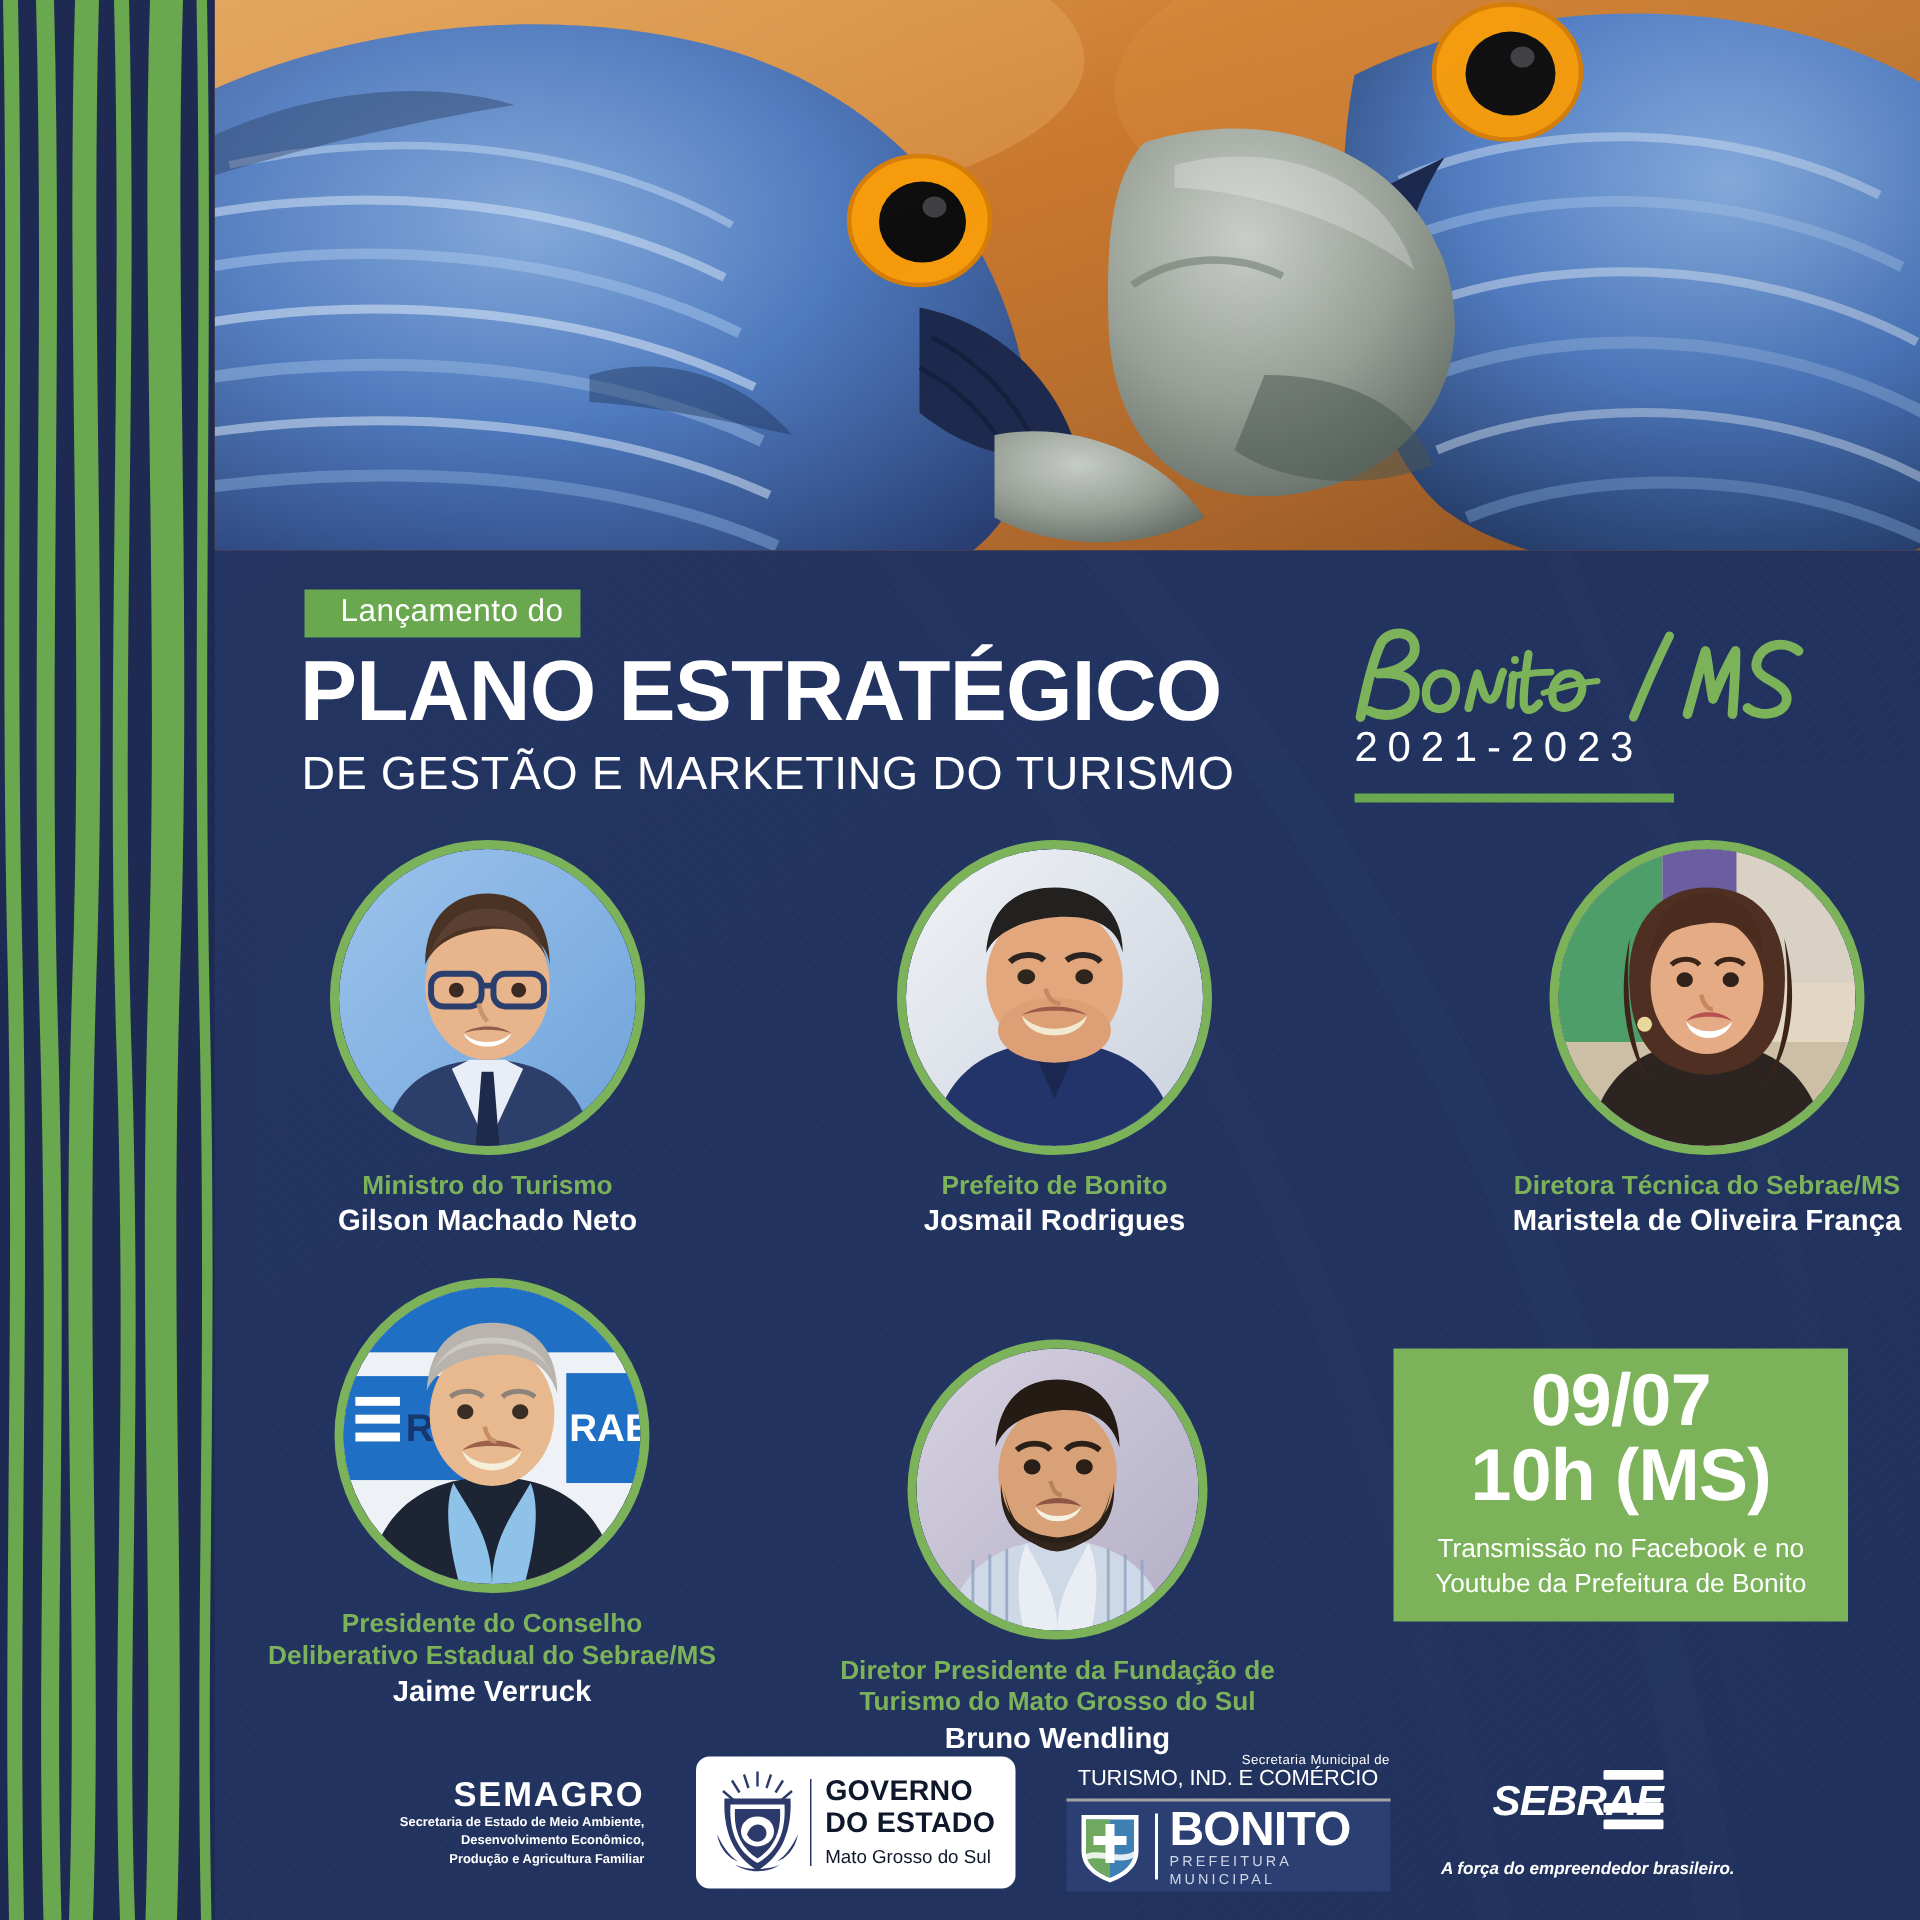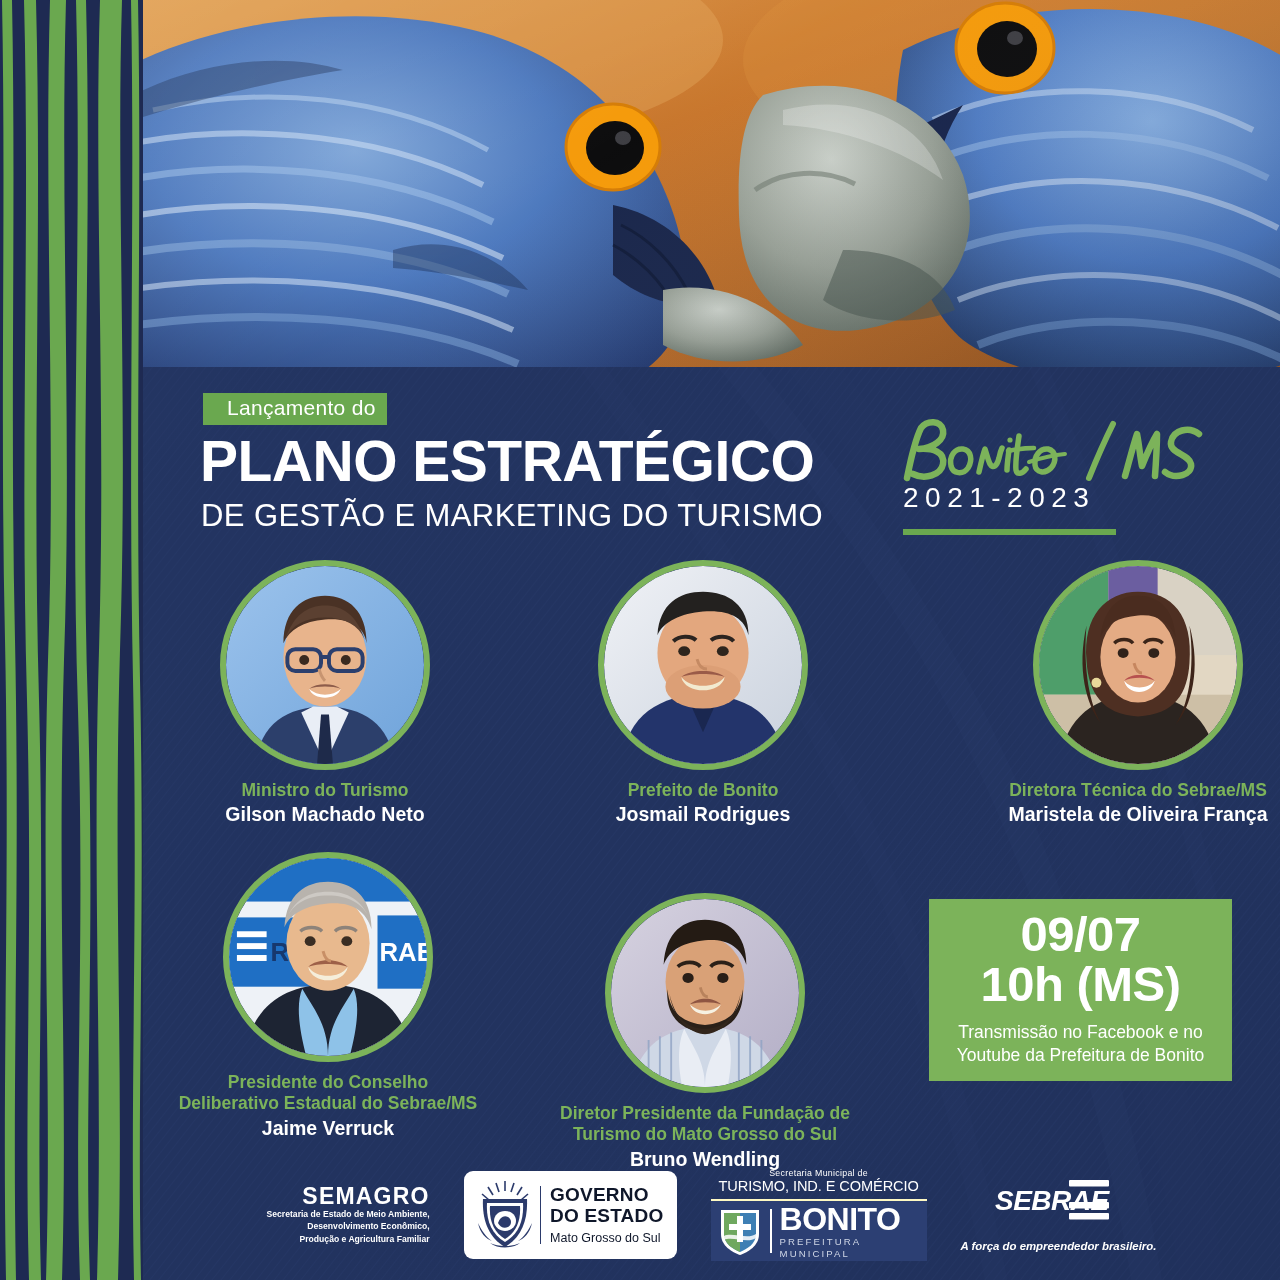--- a/index.html
+++ b/index.html
@@ -199,26 +199,26 @@
   .gov-crest { width:62px; height:72px; flex:none; }
   .gov-crest svg { display:block; width:100%; height:100%; }
   .gov-div { width:1.5px; height:58px; background:#2b3a6b; margin:0 9px 0 4px; flex:none; }
   .gov-txt { color:#0f172a; }
   .gov-txt .l1 { font-size:19px; font-weight:bold; line-height:1.12; letter-spacing:.2px;}
   .gov-txt .l2 { font-size:19px; font-weight:bold; line-height:1.12; letter-spacing:.2px;}
   .gov-txt .l3 { font-size:12.5px; line-height:1.3; margin-top:3px; }
 
   
   .bonito { text-align:center; }
-  .bon-t1 { color:#ffffff; font-size:8.8px; line-height:1.1; letter-spacing:.3px; }
+  .bon-t1 { color:#ffffff; font-size:8.8px; line-height:1.1; letter-spacing:.3px;text-align:right; }
   .bon-t2 { color:#ffffff; font-size:14.6px; font-weight:normal; line-height:1.18; letter-spacing:-.1px; }
   .bon-bar {
     margin-top:4px;
     background:#2c3f73;
-    border-top:2px solid #fef9c3;
+    border-top:2px solid #a3a3a3;
     width:216px; height:62px;
     display:flex; align-items:center; gap:8px;
     padding:4px 7px;
   }
   .bon-crest { width:44px; height:50px; flex:none; }
   .bon-crest svg { display:block; width:100%; height:100%; }
   .bon-div { width:2px; height:44px; background:#ffffff; flex:none; }
   .bon-words { text-align:left; color:#ffffff; }
   .bon-words .big { font-size:32px; font-weight:bold; line-height:.98; letter-spacing:-.5px; }
   .bon-words .small { font-size:9.6px; letter-spacing:2.1px; line-height:1.2; margin-top:1px; color:#cfd6e6; }

